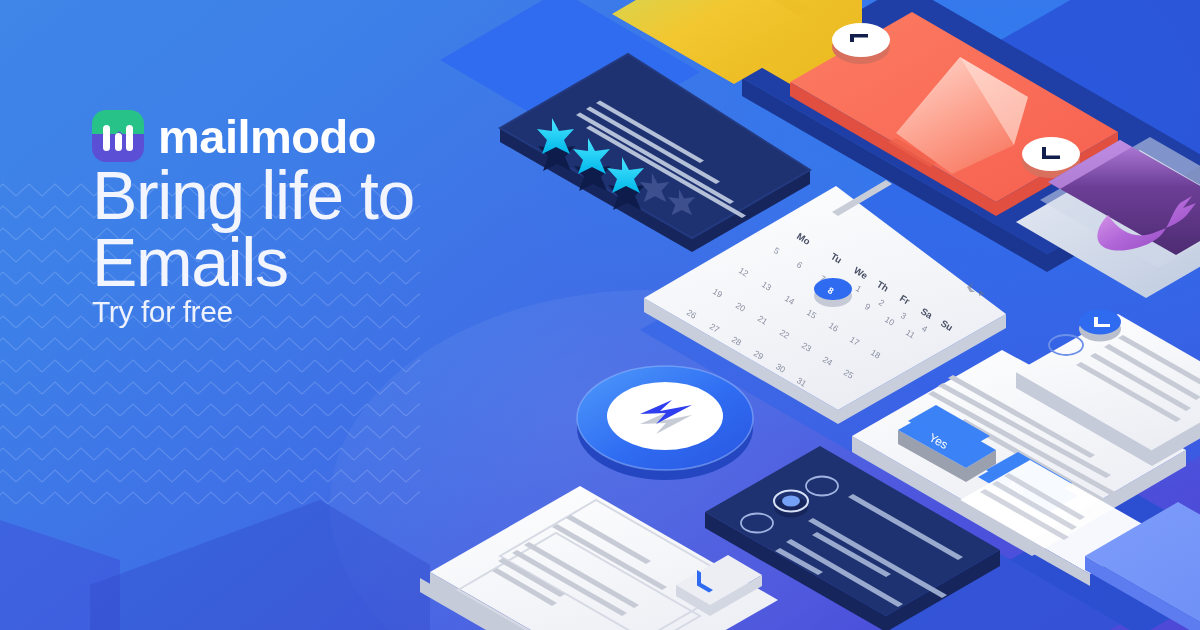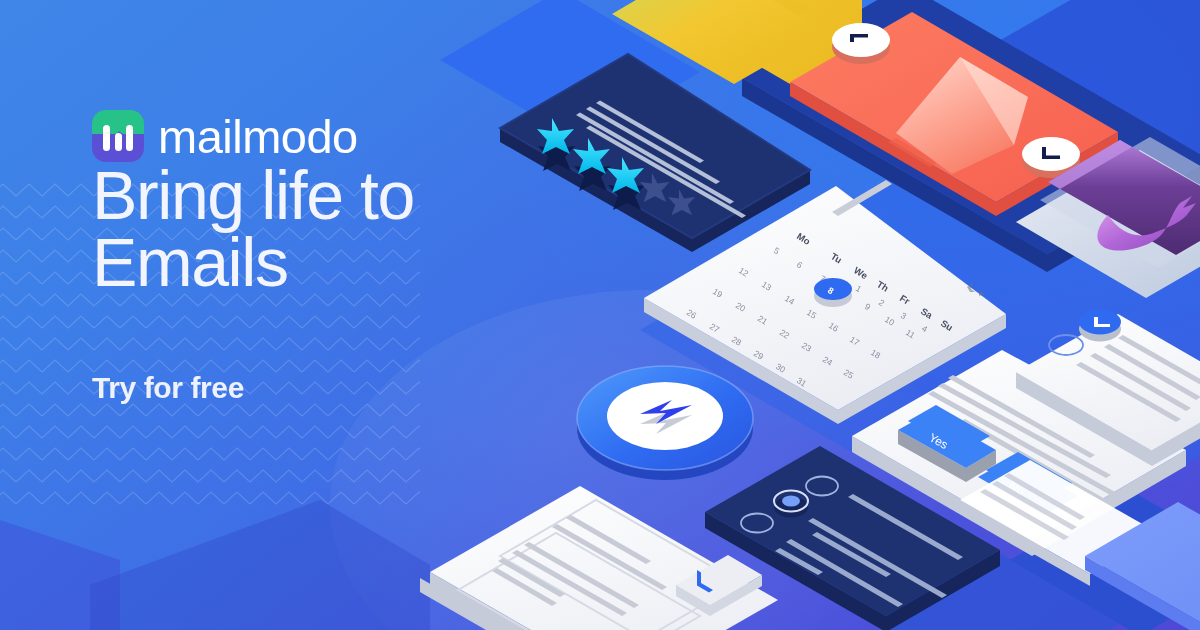--- a/index.html
+++ b/index.html
@@ -45,31 +45,31 @@
     clip-path:polygon(0% 62%, 16% 30%, 34% 72%, 52% 10%, 72% 58%, 88% 26%, 100% 58%, 100% 100%, 0% 100%);
   }
   .brand-mark .bar{
     position:absolute; width:7px; border-radius:4px; background:#ffffff; bottom:11px;
   }
   .brand-mark .b1{ left:11px; height:26px; }
   .brand-mark .b2{ left:22.5px; height:18px; }
   .brand-mark .b3{ left:34px; height:26px; }
 
   .brand-name{
-    font-size:47px; line-height:1; color:#ffffff; font-weight:400;
+    font-size:47px; line-height:1; color:#ffffff; font-weight:700;
     letter-spacing:-.5px;
   }
 
   .headline{
     font-size:68px; line-height:.98; color:#f2f5fd;
     font-weight:400; letter-spacing:-1.4px; white-space:pre-line;
   }
 
   .cta{
-    margin-top:76px; font-size:30px; color:#eef2fd; font-weight:700;
+    font-size:30px; color:#eef2fd; font-weight:400;
     letter-spacing:-.4px;
   }
 
   
   .scene{ position:absolute; inset:0; z-index:20; pointer-events:none; }
   .scene svg{ width:1200px; height:630px; display:block; }
 </style>
 </head>
 <body>
 

